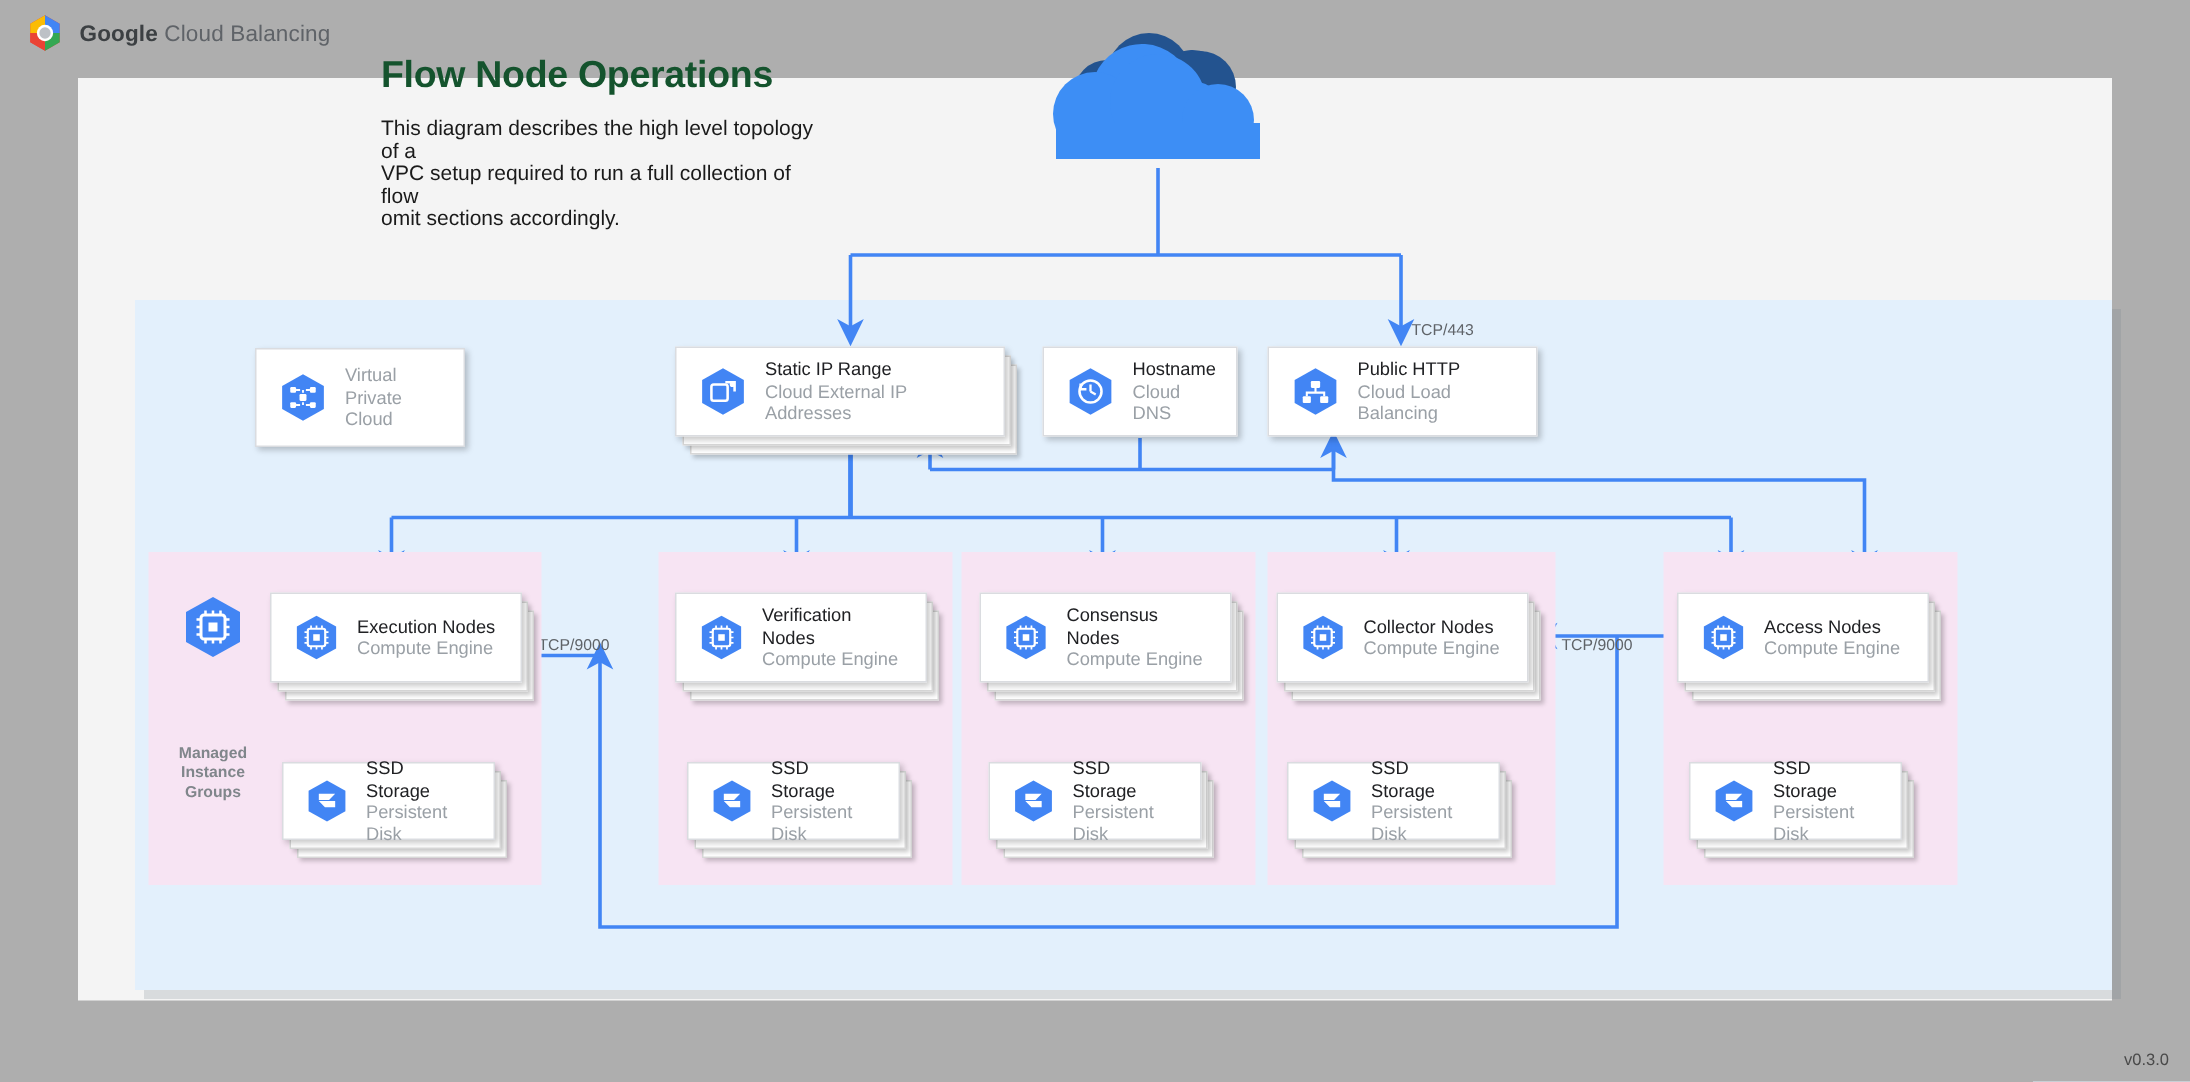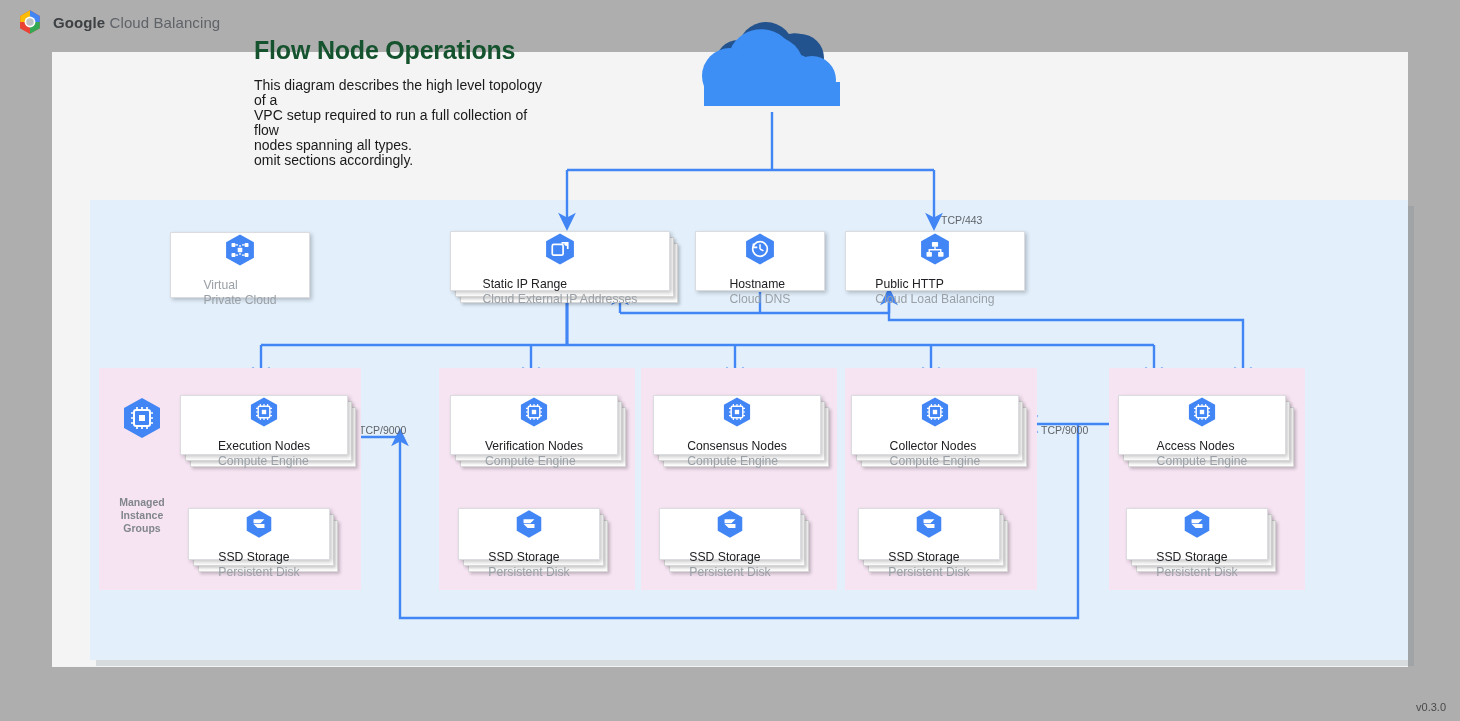--- a/index.html
+++ b/index.html
@@ -48,21 +48,21 @@
   .node .stack-c, .node .stack-b {
     position:absolute; background:#fff; border:1px solid #d8d8d8;
     box-shadow:2px 2px 3px rgba(0,0,0,.22);
   }
   .node .stack-c { left:10px; top:12px; right:-8px; bottom:-12px; }
   .node .stack-b { left:5px;  top:6px;  right:-4px; bottom:-6px; }
   .node .card {
     position:absolute; left:0; top:0; width:100%; height:100%;
     background:#fff; border:1px solid #dadce0;
     box-shadow:2px 2px 4px rgba(0,0,0,.22);
-    display:flex; align-items:center; gap:11px; padding:0 14px;flex-direction:column;
+    display:flex; align-items:center; gap:11px; padding:0 14px;
   }
   .node .labels { display:flex; flex-direction:column; justify-content:center; line-height:14.5px; }
   .node .t1 { font-size:12.2px; color:#202124; }
   .node .t2 { font-size:12.2px; color:#9aa0a6; }
   .node.muted .t1, .node.muted .t2 { color:#9aa0a6; }
 
   .hexicon { flex:0 0 auto; display:block; }
 
   
   .port {
@@ -93,21 +93,20 @@
     <div class="brand-text"><b>Google</b><span> Cloud Balancing</span></div>
   </div>
 
   <div class="canvas"></div>
   <div class="vpc-region"></div>
 
   <div class="title">Flow Node Operations</div>
   <div class="subtitle">
     <p>This diagram describes the high level topology of a</p>
     <p>VPC setup required to run a full collection of flow</p>
-    <p>nodes spanning all types.</p>
     <p>omit sections accordingly.</p>
   </div>
 
   <svg class="cloud" viewBox="0 0 186 98">
     <path d="M60 30 a26 26 0 0 1 44 -12 a24 24 0 0 1 34 14 Z" fill="#23538f"></path>
     <circle cx="86" cy="32" r="28" fill="#23538f"></circle>
     <circle cx="120" cy="40" r="24" fill="#23538f"></circle>
     <circle cx="58" cy="44" r="22" fill="#23538f"></circle>
     <path d="M24 62 a26 26 0 0 1 26 -30 a34 34 0 0 1 64 4 a24 24 0 0 1 24 26 Z" fill="#3d8ef5"></path>
     <circle cx="50" cy="58" r="28" fill="#3d8ef5"></circle>

